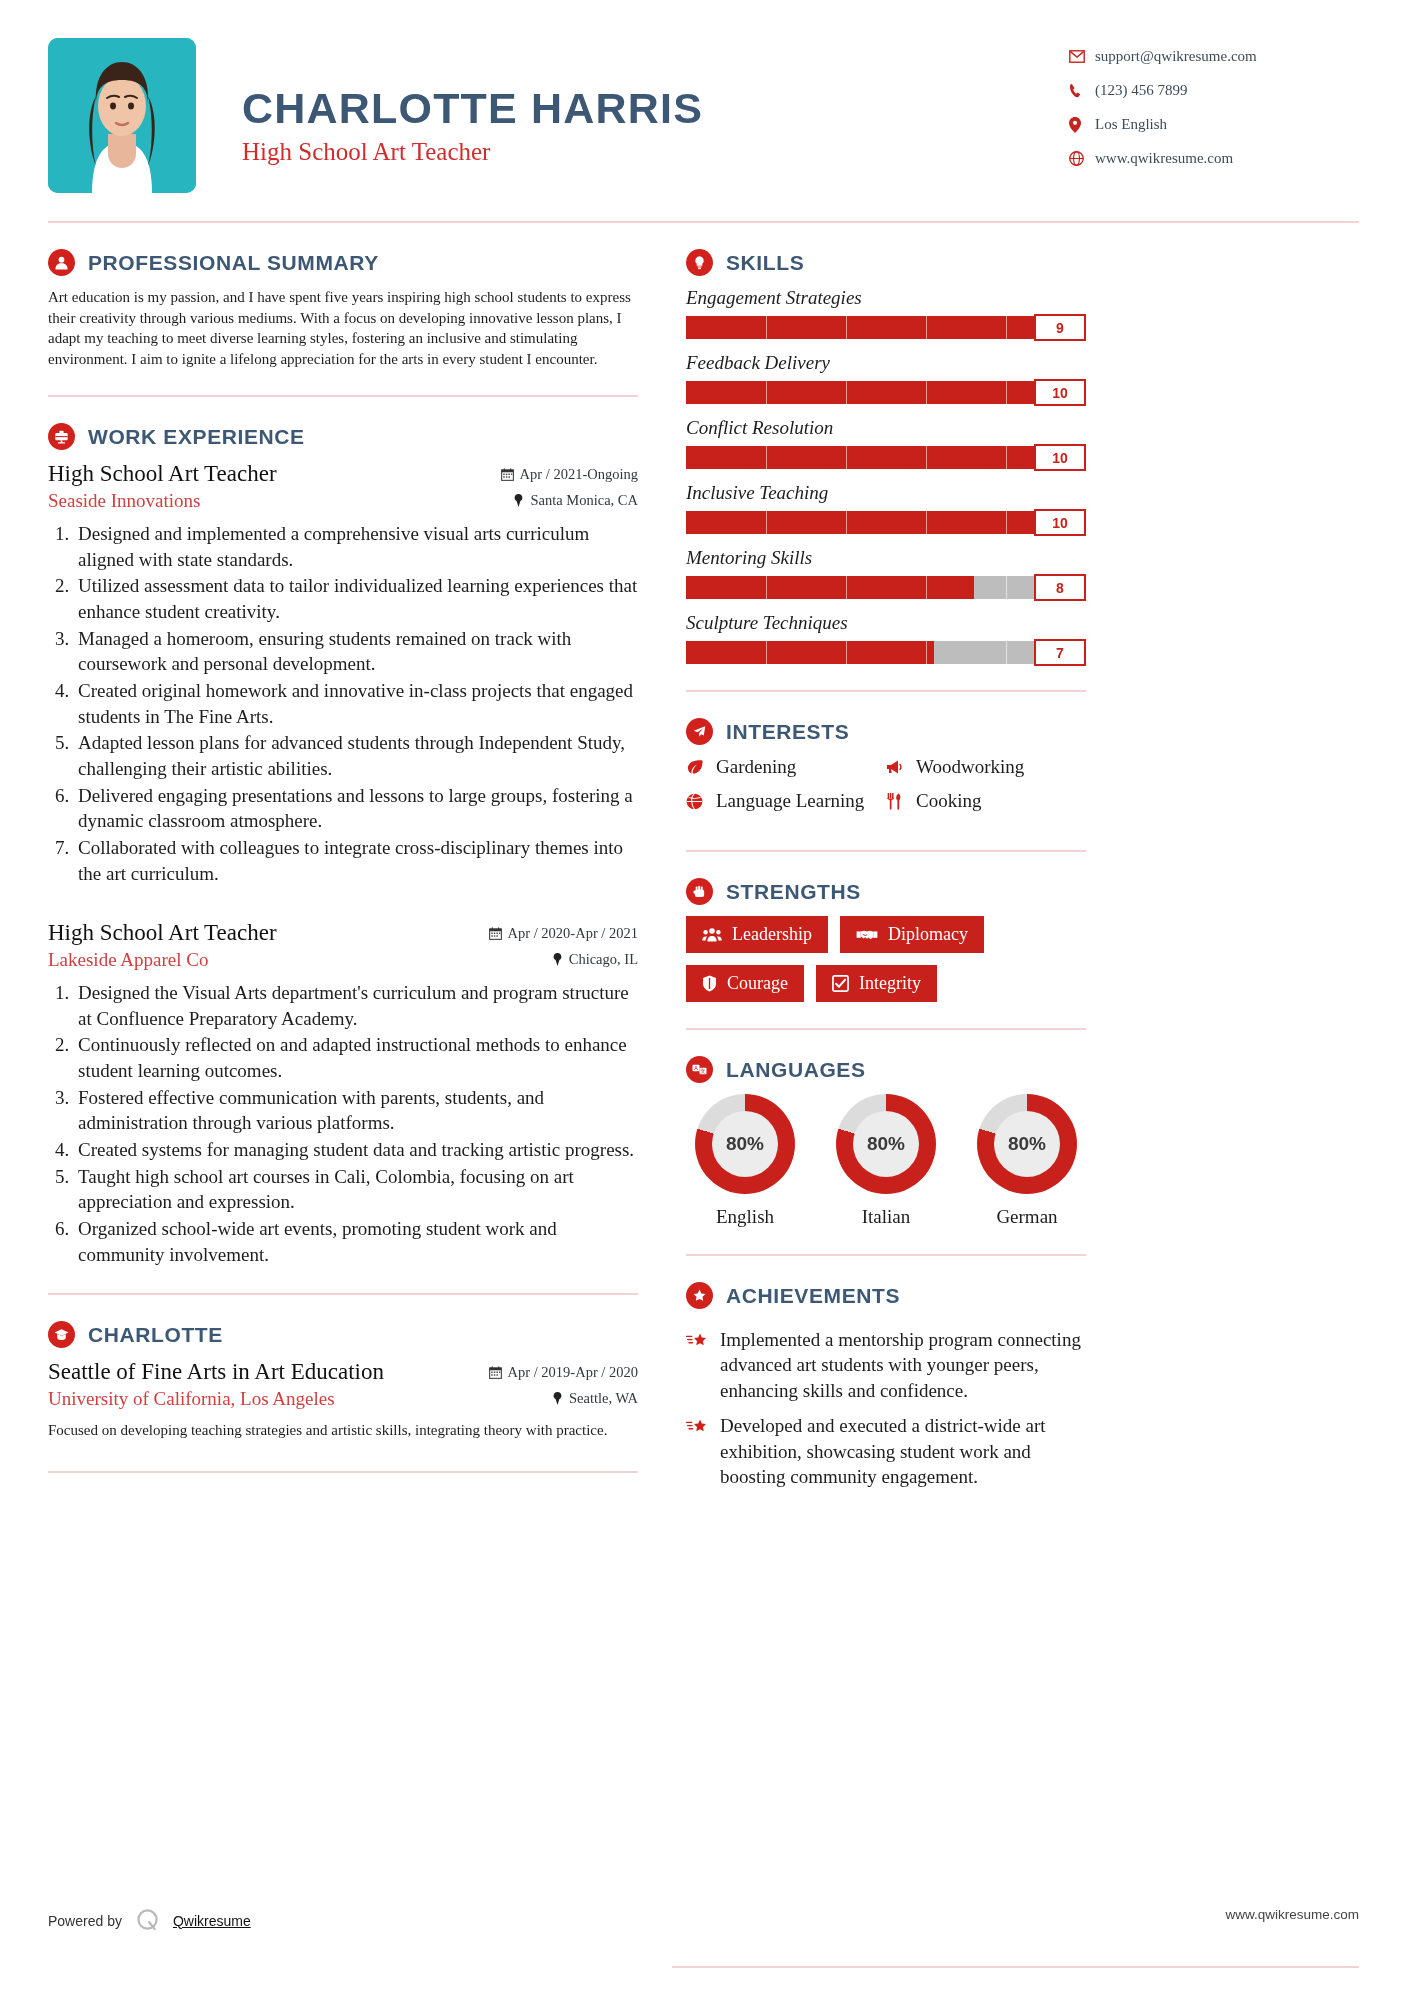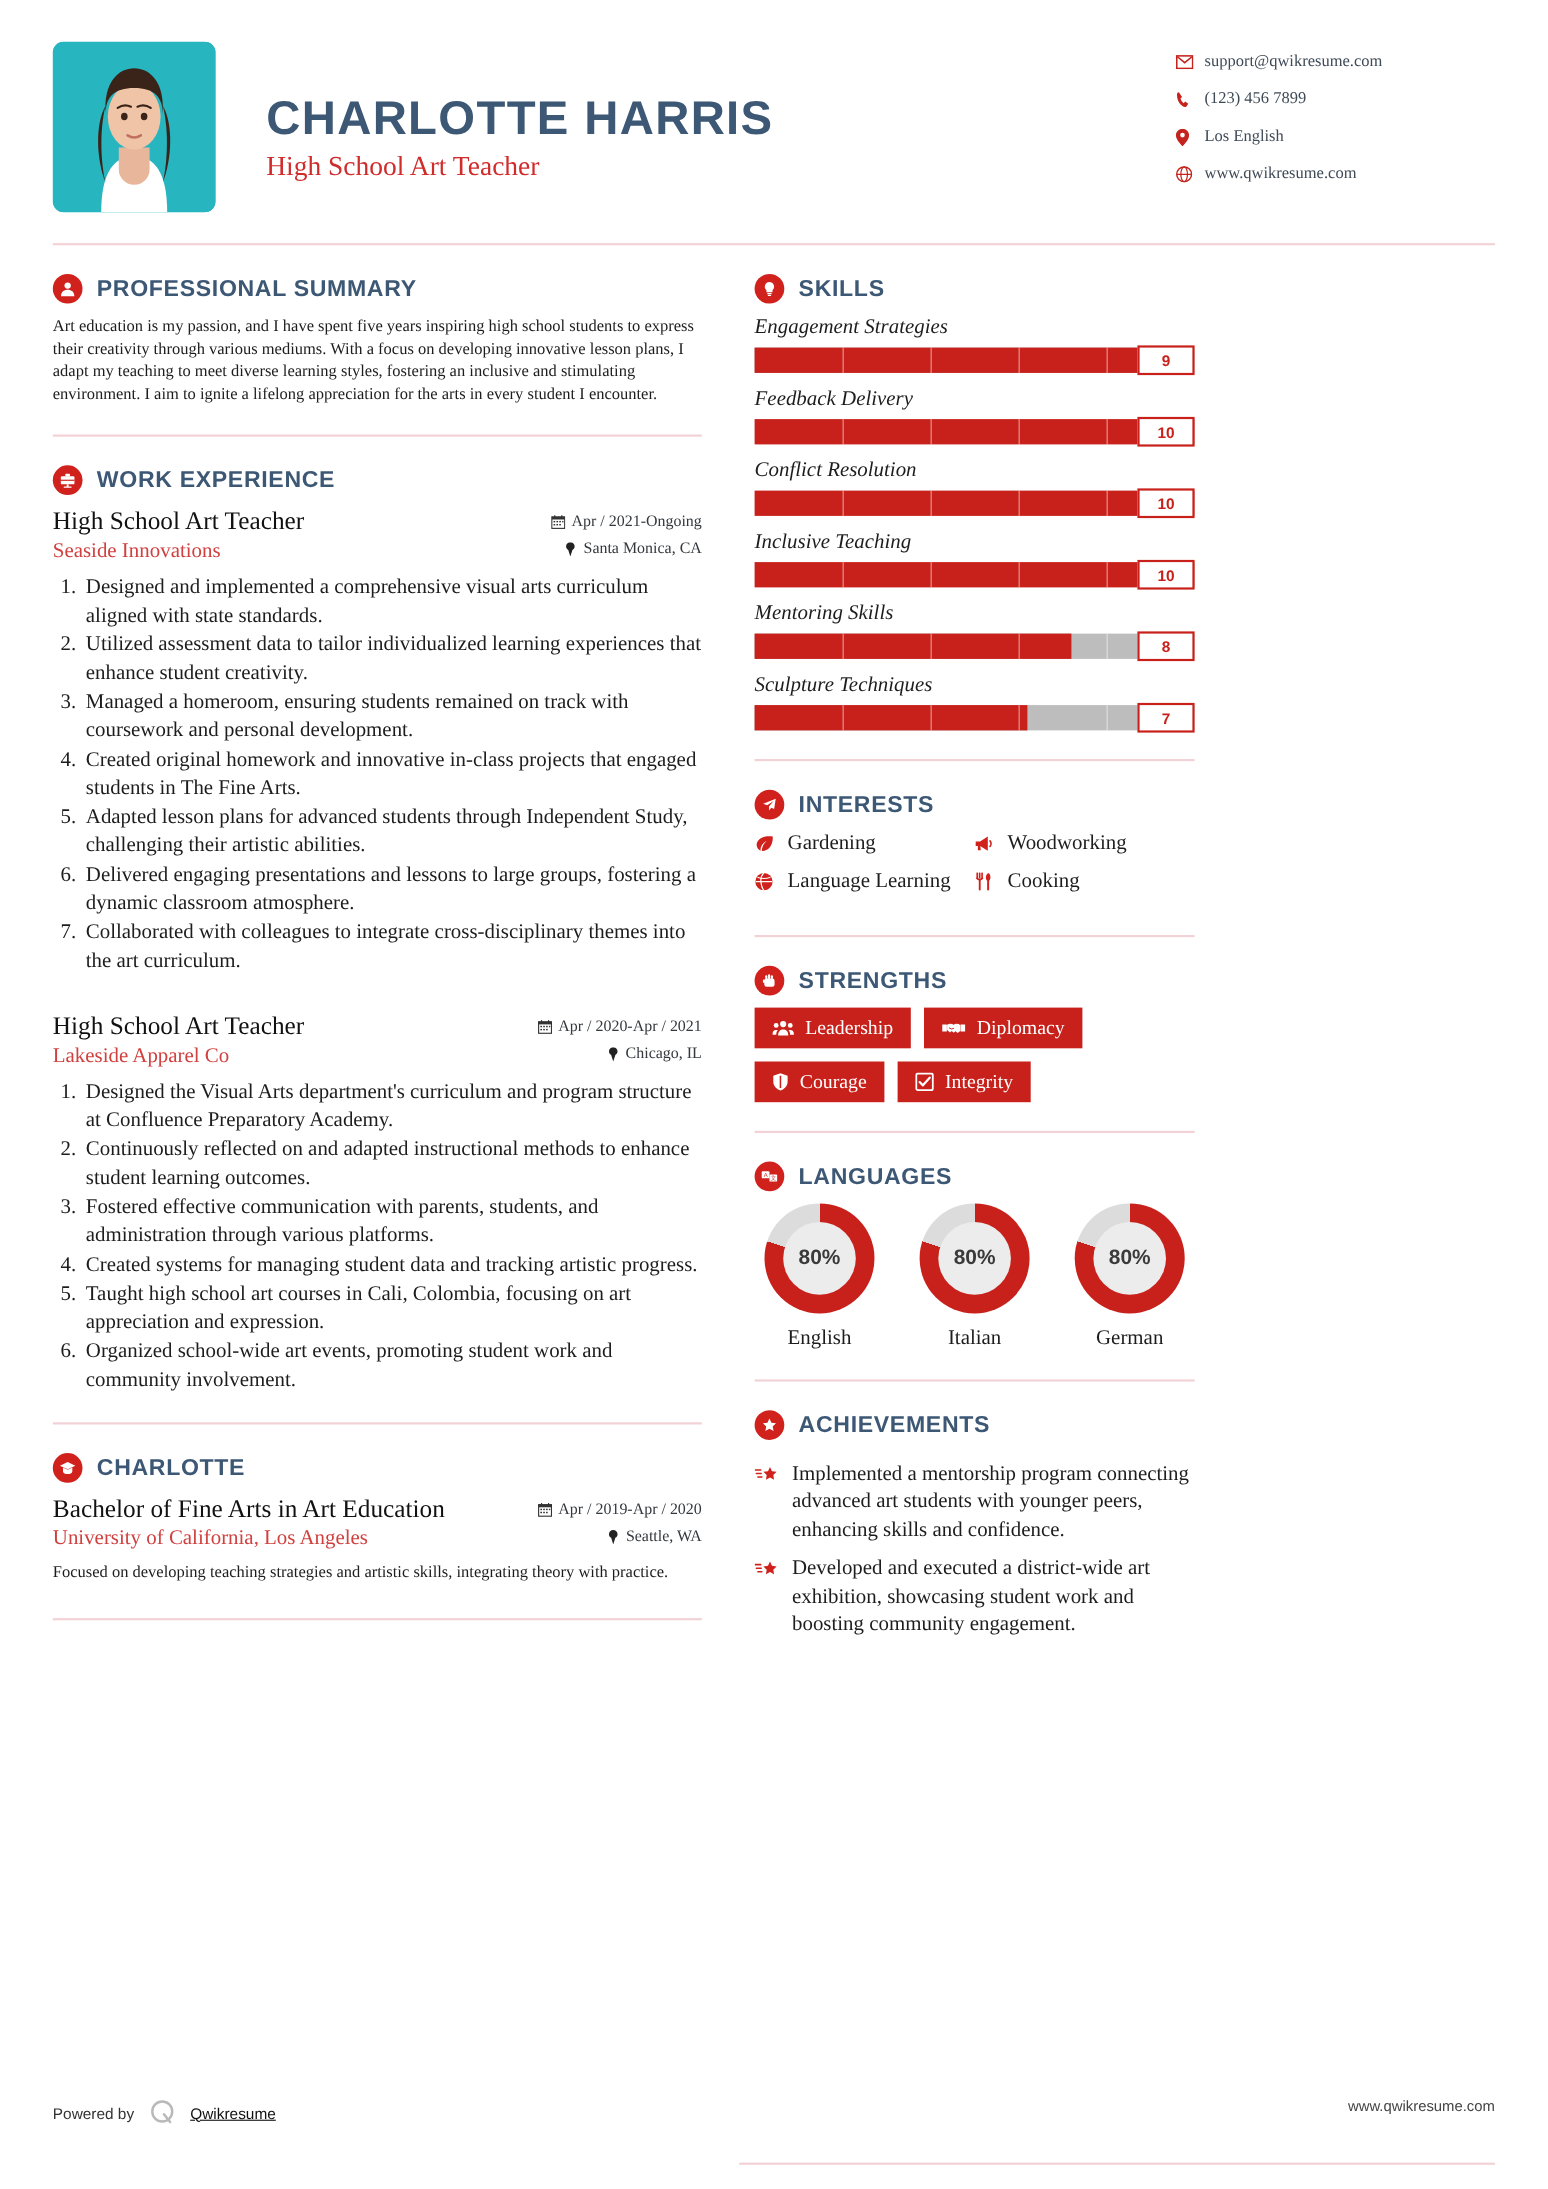--- a/index.html
+++ b/index.html
@@ -321,21 +321,21 @@
           <span class="sec-ic">
             <svg width="17" height="17" viewBox="0 0 16 16">
                 <path d="M8 3 L14.6 6.1 L8 9.2 L1.4 6.1 Z" fill="#fff"></path>
                 <path d="M4 7.6 V11 C4 12.4 6 13.2 8 13.2 C10 13.2 12 12.4 12 11 V7.6 L8 9.5 Z" fill="#fff"></path>
               </svg>
           </span>
           <span class="sec-title">CHARLOTTE</span>
         </div>
         <div class="entry">
           <div class="entry-row">
-            <div class="entry-title">Bachelor of Fine Arts in Art Education</div>
+            <div class="entry-title">Seattle of Fine Arts in Art Education</div>
             <div class="meta">
               <svg width="13" height="13" viewBox="0 0 14 14">
                   <rect x="0.7" y="2" width="12.6" height="11.3" fill="none" stroke="#333" stroke-width="1.1"></rect>
                   <rect x="0.7" y="2" width="12.6" height="2.6" fill="#333"></rect>
                   <rect x="3" y="0.4" width="1.1" height="2.6" fill="#333"></rect>
                   <rect x="9.9" y="0.4" width="1.1" height="2.6" fill="#333"></rect>
                   <g fill="#333">
                     <rect x="2.4" y="6" width="1.6" height="1.4"></rect>
                     <rect x="5.2" y="6" width="1.6" height="1.4"></rect>
                     <rect x="8" y="6" width="1.6" height="1.4"></rect>

